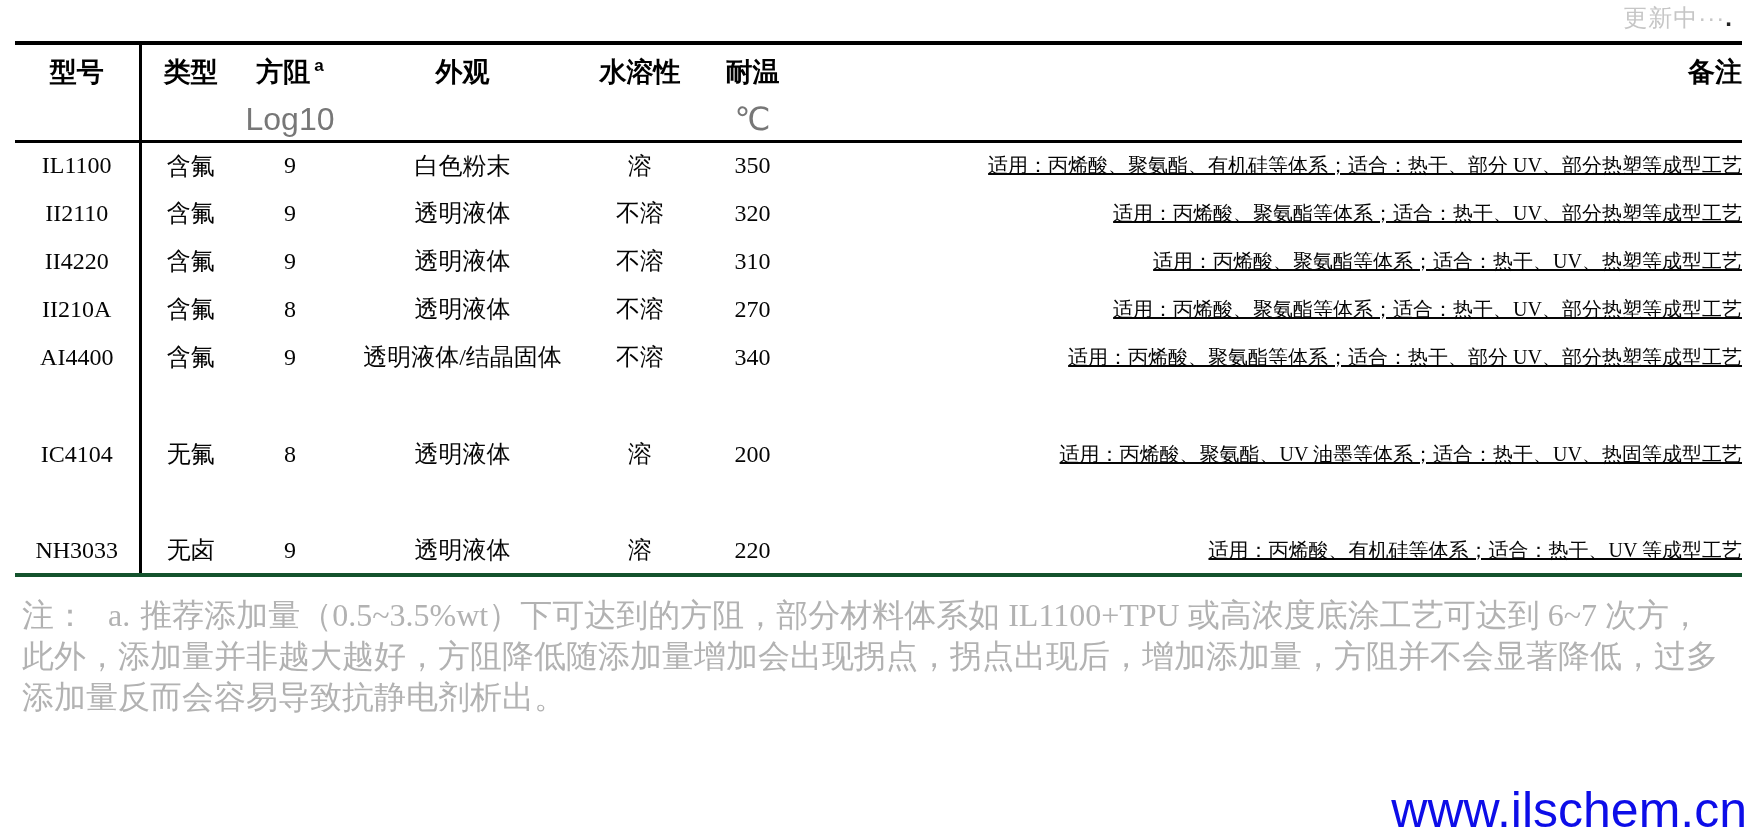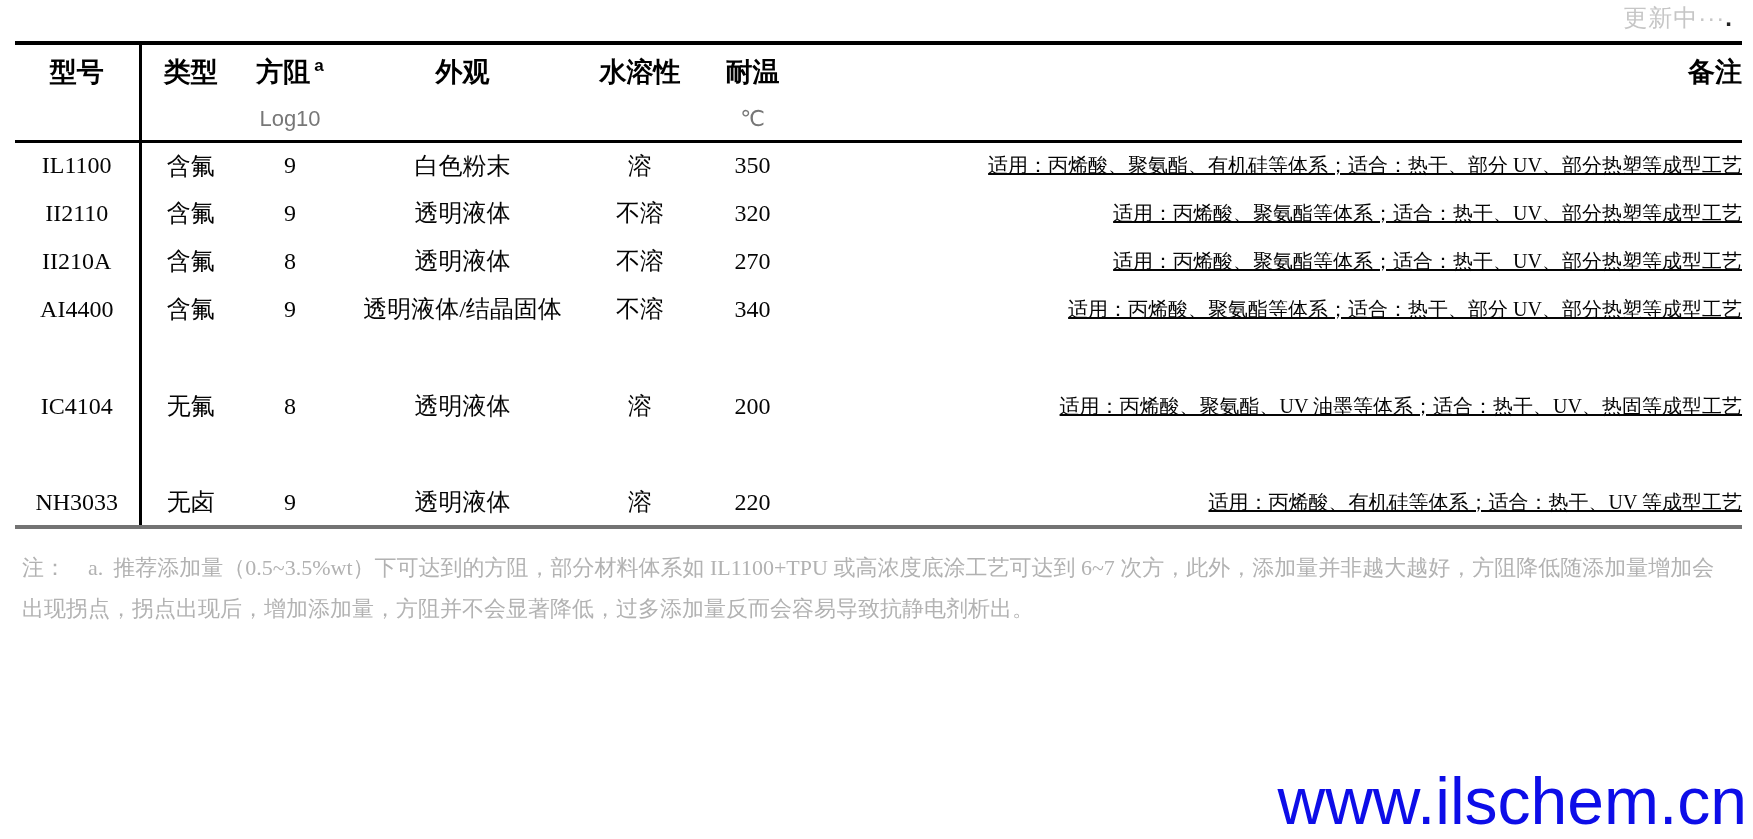--- a/index.html
+++ b/index.html
@@ -15,55 +15,55 @@
     font-size:24px;color:#c6c6c6;
     font-family:"Liberation Sans","DejaVu Sans",sans-serif;
     letter-spacing:1px;
     text-align:center;
   }
   .update-status .period{color:#222;font-weight:bold;}
   
   table.spec{
     border-collapse:collapse;table-layout:fixed;
     width:1727px;margin:41px 0 0 15px;
-    border-top:4px solid #000;border-bottom:4px solid #737373;
+    border-top:4px solid #000;border-bottom:4px solid #14532d;
   }
   thead{border-bottom:3px solid #000;}
   th,td{padding:0;vertical-align:middle;font-weight:normal;overflow:hidden;white-space:nowrap;}
   .c0{border-right:3px solid #000;}
   .c0,.c1,.c2,.c3,.c4,.c5{text-align:center;}
   .c6{text-align:right;padding-left:8px;}
   tr.header-row{height:56px;}
   tr.header-row th{
     font-family:"Liberation Sans","DejaVu Sans",sans-serif;
     font-weight:700;font-size:27px;color:#000;
   }
   tr.subheader-row{height:42px;}
   tr.subheader-row th{
     font-family:"Liberation Sans","DejaVu Sans",sans-serif;
-    font-size:22px;color:#777;font-weight:400;
+    font-size:32px;color:#777;font-weight:400;
   }
   sup.res-sup{font-size:17px;font-weight:700;vertical-align:super;margin-left:4px;}
   tbody tr{height:48px;}
   tbody tr.spacer{height:49px;}
   tbody td{font-size:24px;color:#050505;}
   tbody td.c6{font-size:20px;text-decoration:underline;}
   
   .footnote{
     margin:18px 0 0 22px;width:1705px;
-    font-size:22px;line-height:41px;color:#b2b2b2;
+    font-size:32px;line-height:41px;color:#b2b2b2;
     white-space:normal;
   }
   .footnote .fn-prefix{margin-right:22px;}
   .footnote .fn-marker{margin-right:10px;}
   
   .watermark{
     position:absolute;right:6px;bottom:0px;
     font-family:"Liberation Sans","DejaVu Sans",sans-serif;
-    font-size:66px;color:#0d0de8;letter-spacing:0px;
+    font-size:50px;color:#0d0de8;letter-spacing:0px;
   }
 </style>
 </head>
 <body>
 
 <div class="update-status"><span>更新中</span><span>···</span><span class="period">.</span></div>
 
 <table class="spec">
   <colgroup>
     <col style="width:125px">
@@ -107,20 +107,29 @@
       <tr>
         <td class="c0">II2110</td>
         <td class="c1">含氟</td>
         <td class="c2">9</td>
         <td class="c3">透明液体</td>
         <td class="c4">不溶</td>
         <td class="c5">320</td>
         <td class="c6">适用：丙烯酸、聚氨酯等体系；适合：热干、UV、部分热塑等成型工艺</td>
       </tr>
       <tr>
+        <td class="c0">II4220</td>
+        <td class="c1">含氟</td>
+        <td class="c2">9</td>
+        <td class="c3">透明液体</td>
+        <td class="c4">不溶</td>
+        <td class="c5">310</td>
+        <td class="c6">适用：丙烯酸、聚氨酯等体系；适合：热干、UV、热塑等成型工艺</td>
+      </tr>
+      <tr>
         <td class="c0">II210A</td>
         <td class="c1">含氟</td>
         <td class="c2">8</td>
         <td class="c3">透明液体</td>
         <td class="c4">不溶</td>
         <td class="c5">270</td>
         <td class="c6">适用：丙烯酸、聚氨酯等体系；适合：热干、UV、部分热塑等成型工艺</td>
       </tr>
       <tr>
         <td class="c0">AI4400</td>

